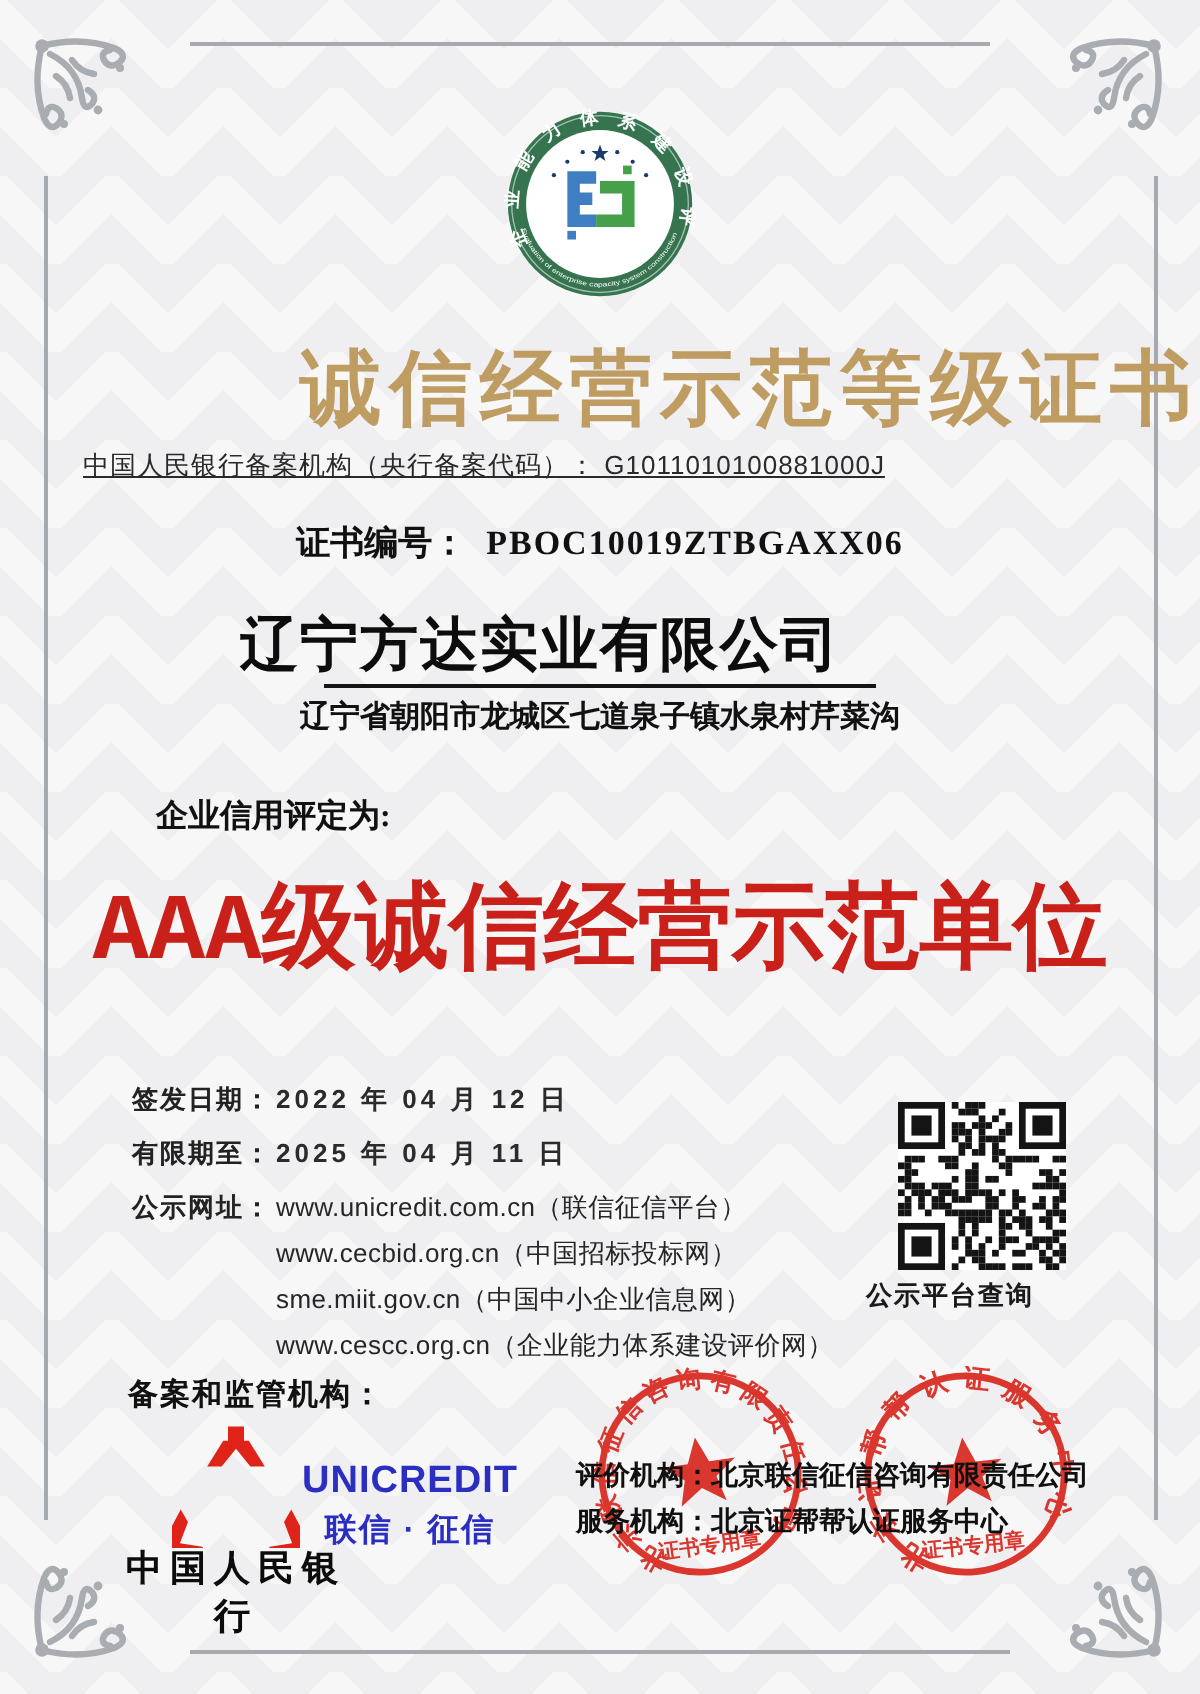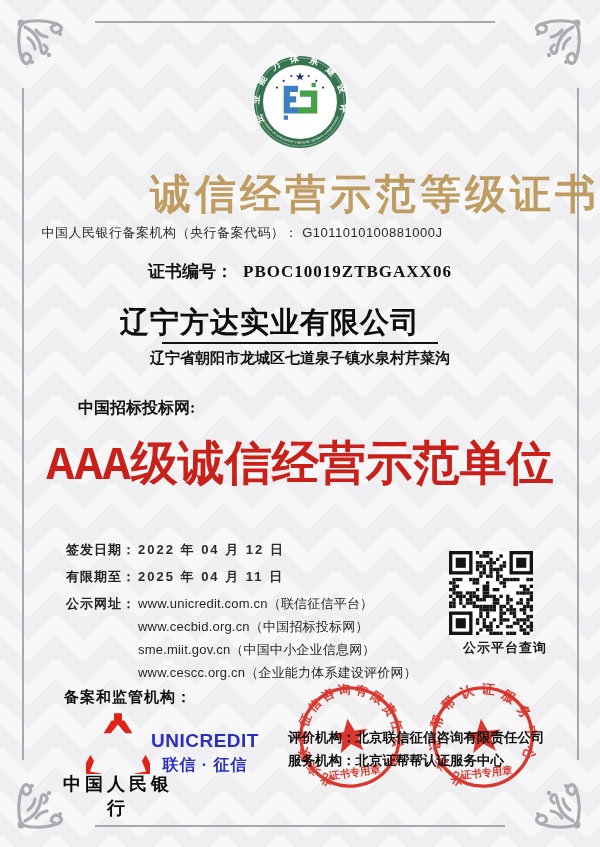--- a/index.html
+++ b/index.html
@@ -27,21 +27,21 @@
   .corner.bl{left:14px;top:778px;transform:scaleY(-1);}
   .corner.br{left:530px;top:778px;transform:scale(-1,-1);}
 
   .logo{position:absolute;left:252px;top:54px;width:96px;height:96px;}
 
   .title{
     position:absolute;left:0;top:167px;width:600px;text-align:right;
     font-size:41px;font-weight:bold;color:#bf9d62;letter-spacing:4px;
   }
   .filing{position:absolute;left:0;top:224px;width:484px;text-align:center;
-    font-size:13px;color:#2a2a2a;letter-spacing:0.5px;}
+    font-size:13px;color:#2a2a2a;letter-spacing:0.5px;text-decoration:underline;}
   .certno{position:absolute;left:0;top:260px;width:600px;text-align:center;
     font-family:"Liberation Serif",serif;font-weight:bold;font-size:17px;color:#111;}
   .certno .num{letter-spacing:1px;margin-left:10px;}
 
   .company{position:absolute;left:0;top:303px;width:540px;text-align:center;
     font-family:"Liberation Serif",serif;font-weight:bold;font-size:29px;color:#0d0d0d;letter-spacing:1px;}
   .company-underline{position:absolute;left:162px;top:342px;width:276px;height:2px;background:#151515;}
   .address{position:absolute;left:0;top:349px;width:600px;text-align:center;
     font-family:"Liberation Serif",serif;font-weight:bold;font-size:15px;color:#111;}
 
@@ -52,21 +52,21 @@
 
   .meta{position:absolute;left:66px;top:541px;font-size:13px;color:#222;}
   .meta .row{display:flex;margin-bottom:9px;}
   .meta .lbl{font-weight:bold;letter-spacing:1px;width:72px;flex:none;}
   .meta .val{letter-spacing:2px;font-weight:bold;color:#2b2b2b;}
   .websites{display:flex;}
   .websites .col div{margin-bottom:5px;letter-spacing:0.2px;color:#262626;}
 
   .qr{position:absolute;left:449px;top:551px;width:84px;height:84px;background:#fff;}
   .qr svg{width:84px;height:84px;display:block;}
-  .qr-caption{position:absolute;left:448px;top:639px;width:114px;text-align:center;
+  .qr-caption{position:absolute;left:418px;top:639px;width:114px;text-align:center;
     font-size:13px;font-weight:bold;color:#1a1a1a;letter-spacing:1px;}
 
   .regulator-label{position:absolute;left:64px;top:688px;
     font-family:"Liberation Serif",serif;font-weight:bold;font-size:15px;letter-spacing:1px;color:#111;text-align:right;}
   .pboc{position:absolute;left:86px;top:710px;width:64px;height:64px;}
   .pboc-name{position:absolute;left:56px;top:772px;width:124px;text-align:center;
     font-family:"Liberation Serif",serif;font-weight:bold;font-size:18px;letter-spacing:4px;color:#0c0c0c;}
   .unicredit{position:absolute;left:150px;top:730px;width:110px;text-align:center;color:#2a2fc2;}
   .unicredit .en{font-size:19px;font-weight:bold;letter-spacing:0.5px;}
   .unicredit .cn{font-size:16px;font-weight:bold;letter-spacing:1px;margin-top:3px;}
@@ -185,21 +185,21 @@
   <div class="title">诚信经营示范等级证书</div>
   <div class="filing">中国人民银行备案机构（央行备案代码）： G1011010100881000J</div>
   <div class="certno">
     <span>证书编号：</span><span class="num">PBOC10019ZTBGAXX06</span>
   </div>
 
   <div class="company">辽宁方达实业有限公司</div>
   <div class="company-underline"></div>
   <div class="address">辽宁省朝阳市龙城区七道泉子镇水泉村芹菜沟</div>
 
-  <div class="rating-label">中国招标投标网:</div>
+  <div class="rating-label">企业信用评定为:</div>
   <div class="rating">AAA级诚信经营示范单位</div>
 
   <div class="meta">
     <div class="row">
       <span class="lbl">签发日期：</span>
       <span class="val">2022 年 04 月 12 日</span>
     </div>
     <div class="row">
       <span class="lbl">有限期至：</span>
       <span class="val">2025 年 04 月 11 日</span>

